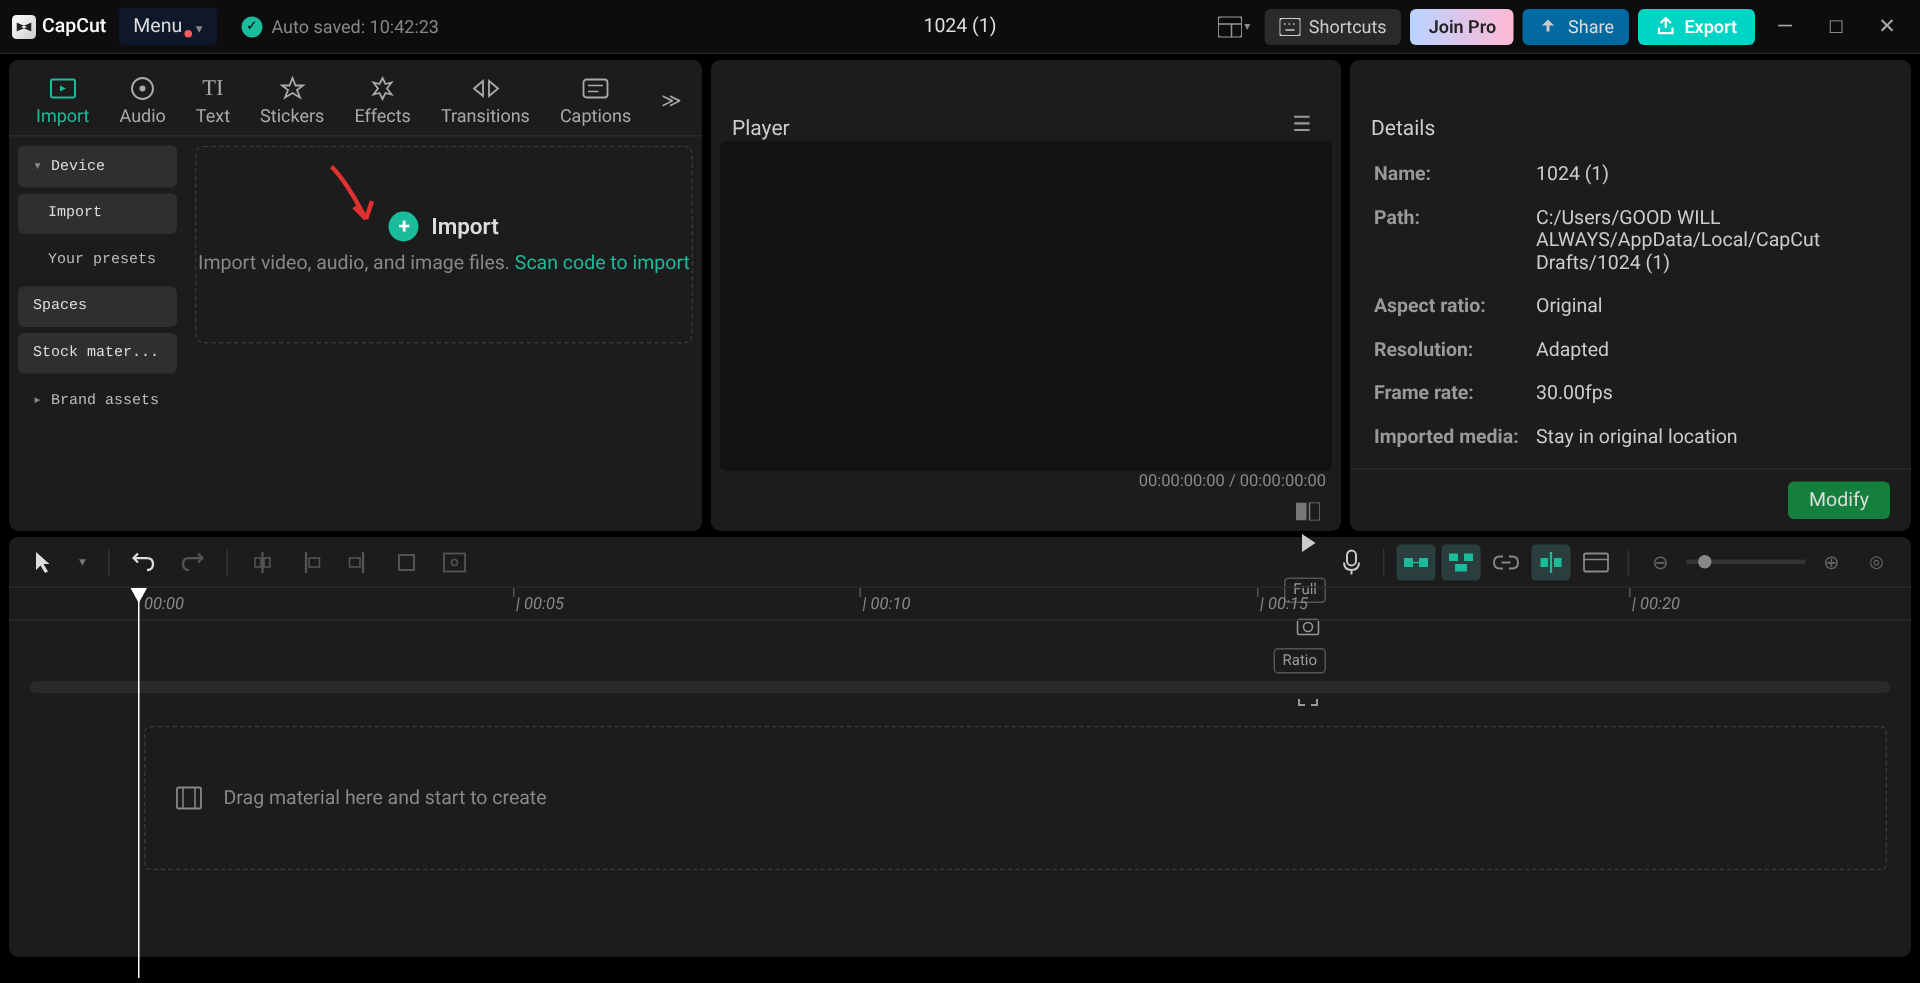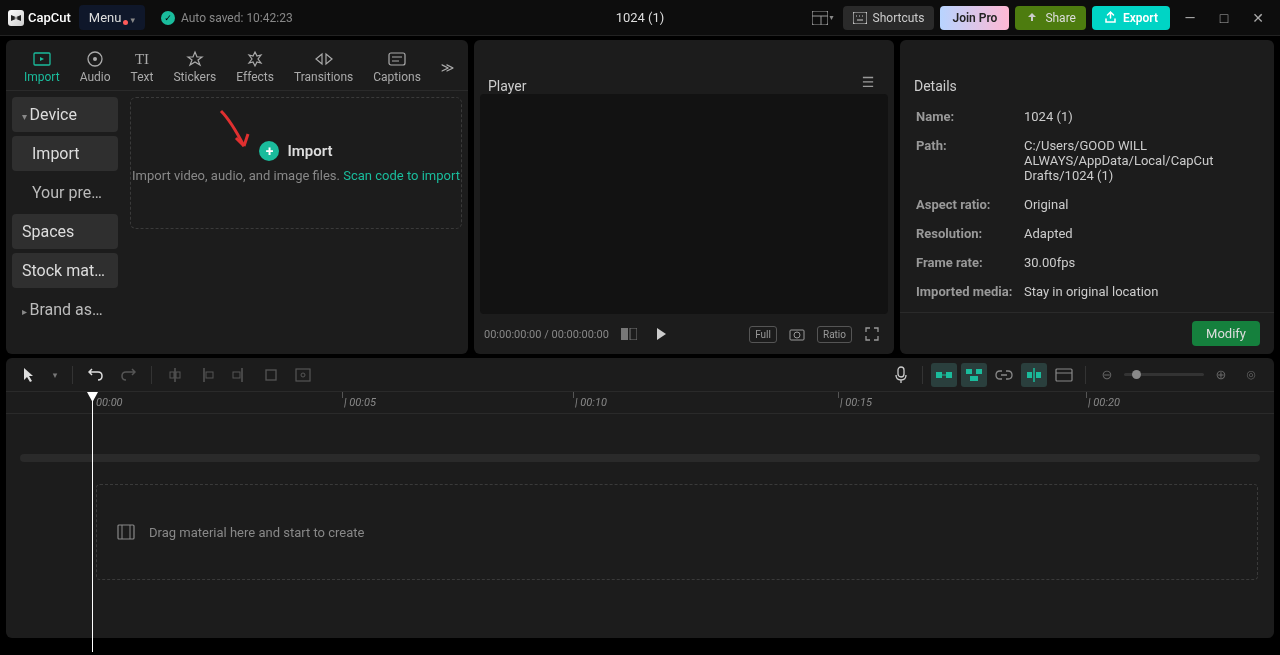--- a/index.html
+++ b/index.html
@@ -9,49 +9,49 @@
 .logo-icon { width:16px; height:16px; background:linear-gradient(135deg,#fff,#ccc); border-radius:3px; display:flex; align-items:center; justify-content:center; }
 .menu-btn { background:#0f172a; border:none; color:#ddd; padding:5px 10px; border-radius:4px; cursor:pointer; display:flex; align-items:flex-end; gap:2px; font-size:13px; }
 .menu-dot { width:5px; height:5px; background:#ff5a5a; border-radius:50%; }
 .autosave { display:flex; align-items:center; gap:6px; color:#888; font-size:12px; margin-left:8px; }
 .check-icon { width:14px; height:14px; background:#1abc9c; border-radius:50%; display:flex; align-items:center; justify-content:center; color:#000; font-size:9px; }
 .title-center { position:absolute; left:50%; transform:translateX(-50%); color:#ddd; font-size:13px; }
 .titlebar-right { margin-left:auto; display:flex; align-items:center; gap:6px; }
 .tb-icon-btn { width:28px; height:24px; background:transparent; border:none; color:#aaa; cursor:pointer; display:flex; align-items:center; justify-content:center; border-radius:3px; }
 .shortcut-btn { background:#2a2a2a; border:none; color:#ccc; padding:5px 10px; border-radius:4px; cursor:pointer; display:flex; align-items:center; gap:6px; font-size:12px; }
 .join-pro { background:linear-gradient(90deg,#b8d4ff,#ffb8d4); border:none; color:#222; padding:5px 12px; border-radius:4px; cursor:pointer; font-weight:600; font-size:12px; }
-.share-btn { background:#4d7c0f; border:none; color:#ddd; padding:5px 10px; border-radius:4px; cursor:pointer; display:flex; align-items:center; gap:6px; font-size:12px; }
+.share-btn { background:#0369a1; border:none; color:#ddd; padding:5px 10px; border-radius:4px; cursor:pointer; display:flex; align-items:center; gap:6px; font-size:12px; }
 .export-btn { background:#00d4c5; border:none; color:#fff; padding:5px 12px; border-radius:4px; cursor:pointer; font-weight:600; font-size:12px; display:flex; align-items:center; gap:6px; }
 .win-btn { width:28px; height:24px; background:transparent; border:none; color:#aaa; cursor:pointer; font-size:14px; }
 
 .main-row { display:flex; height:322px; padding:4px 6px; gap:6px; }
 .panel { background:#1c1c1c; border-radius:6px; display:flex; flex-direction:column; }
 .left-panel { width:462px; }
 .tabs { display:flex; padding:4px 8px 0; align-items:center; border-bottom:1px solid #2a2a2a; }
 .tab { display:flex; flex-direction:column; align-items:center; gap:2px; padding:6px 10px; cursor:pointer; color:#aaa; font-size:12px; }
 .tab.active { color:#1abc9c; }
 .tab-icon { width:20px; height:18px; display:flex; align-items:center; justify-content:center; }
 .tabs-more { margin-left:auto; padding:6px 10px; color:#aaa; cursor:pointer; }
 .left-body { display:flex; flex:1; }
 .sidebar { width:118px; padding:6px; display:flex; flex-direction:column; gap:4px; }
-.side-item { padding:8px 10px; border-radius:4px; cursor:pointer; color:#bbb; font-size:16px; white-space:nowrap; overflow:hidden; text-overflow:ellipsis; }
+.side-item { padding:8px 10px; border-radius:4px; cursor:pointer; color:#bbb; font-size:10px; white-space:nowrap; overflow:hidden; text-overflow:ellipsis;font-family:Liberation Mono, monospace; }
 .side-item.active { background:#2f2f2f; color:#ddd; }
 .side-item.has-caret::before { content:"▸ "; font-size:10px; color:#888; }
 .side-item.expanded::before { content:"▾ "; font-size:10px; color:#888; }
 .import-area { flex:1; padding:6px; }
 .import-box { height:132px; border:1px dashed #3a3a3a; border-radius:6px; display:flex; flex-direction:column; align-items:center; justify-content:center; gap:6px; color:#888; font-size:13px; position:relative; }
 .import-title { display:flex; align-items:center; gap:8px; color:#ddd; font-weight:600; font-size:15px; }
 .plus-circle { width:20px; height:20px; background:#1abc9c; border-radius:50%; color:#fff; display:flex; align-items:center; justify-content:center; font-size:14px; font-weight:700; }
 .import-box a { color:#1abc9c; text-decoration:none; cursor:pointer; }
 .red-arrow { position:absolute; left:85px; top:8px; }
 
 .player-panel { width:420px; }
 .panel-header { height:42px; display:flex; align-items:flex-end; justify-content:space-between; padding:0 14px; color:#ccc; font-size:14px;margin-top:12px; }
 .player-body { flex:1; background:#121212; margin:0 6px; border-radius:4px; }
-.player-controls { height:40px; display:flex; align-items:center; padding:0 10px; gap:8px; color:#888; font-size:11px; }
+.player-controls { height:40px; display:flex; align-items:flex-end; padding:0 10px; gap:8px; color:#888; font-size:11px;flex-direction:column; }
 .ctrl-icon { width:24px; height:24px; display:flex; align-items:center; justify-content:center; cursor:pointer; color:#999; border-radius:3px; }
 .ctrl-pill { padding:2px 5px; border:1px solid #555; border-radius:3px; font-size:10px; color:#999; cursor:pointer; }
 .player-controls .spacer { margin-left:auto; }
 
 .details-panel { flex:1; }
 .details-body { flex:1; padding:8px 16px; overflow:auto; }
 .detail-row { display:flex; padding:7px 0; font-size:13px; }
 .detail-label { width:108px; color:#999;font-weight:bold; }
 .detail-value { color:#ccc; flex:1; }
 .modify-row { padding:8px 14px; display:flex; justify-content:flex-end; border-top:1px solid #2a2a2a; }

